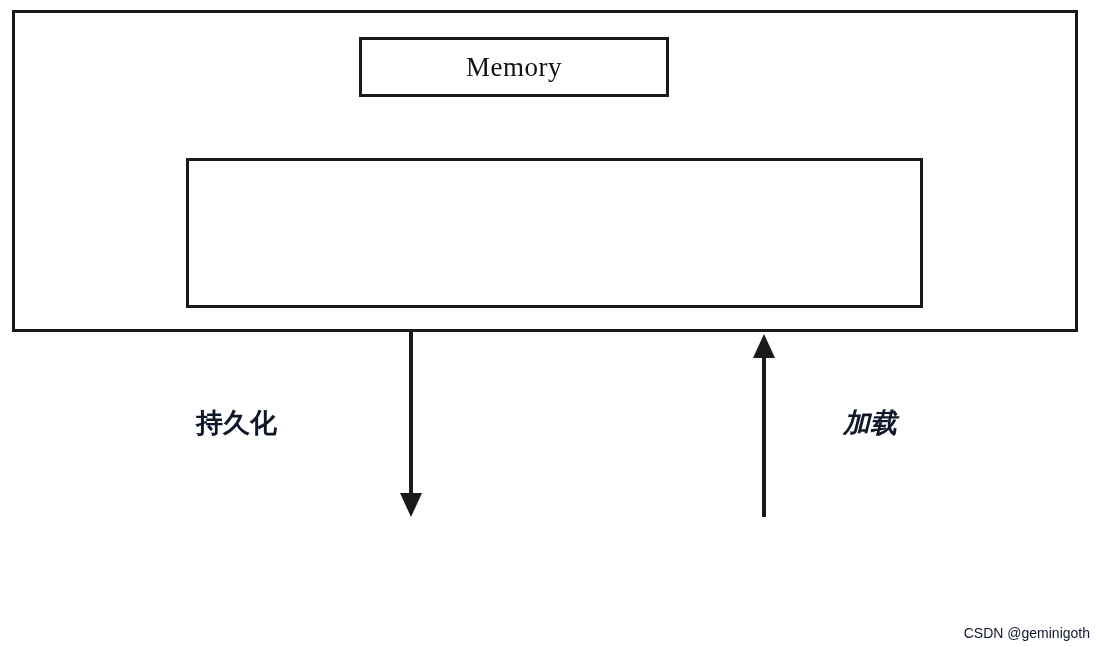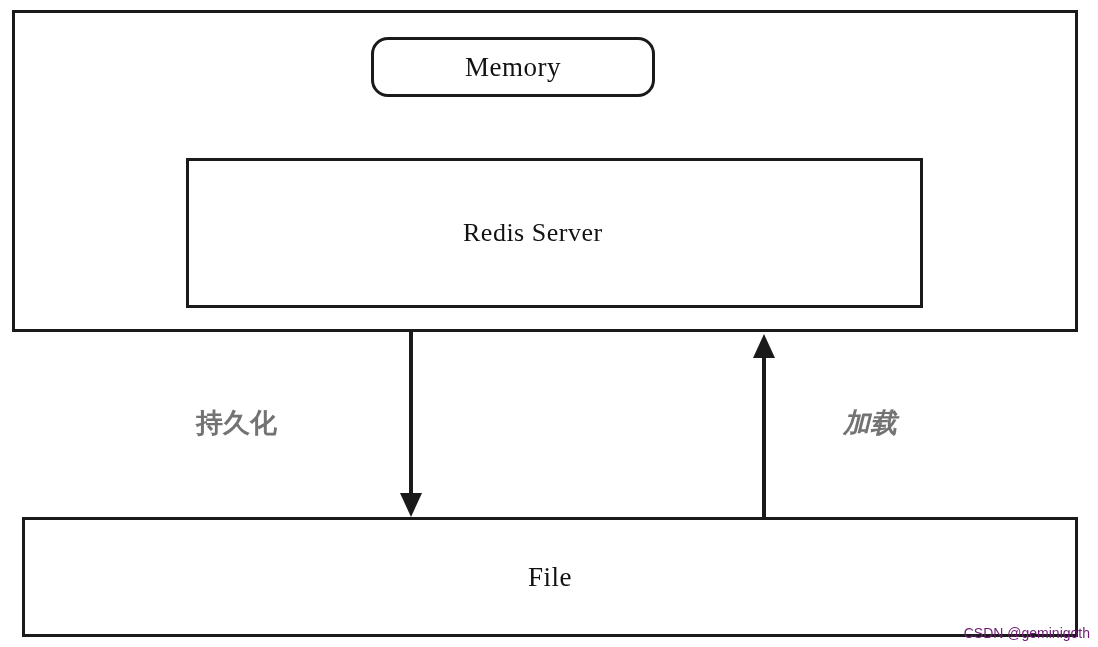--- a/index.html
+++ b/index.html
@@ -35,25 +35,24 @@
     left: 12px;
     top: 10px;
     width: 1066px;
     height: 322px;
     justify-content: flex-start;
     align-items: flex-start;
   }
 
   
   #memory-box {
-    left: 356px;
+    left: 344px;
     top: 24px;
-    width: 284px;
+    width: 310px;
     height: 60px;
-    border-radius: 17px;
   }
   #memory-box .box-label { font-size: 27px; }
 
   
   #redis-box {
     left: 171px;
     top: 145px;
     width: 737px;
     height: 150px;
     justify-content: flex-start;
@@ -112,66 +111,62 @@
 
   #arrow-down-line { left: 409px; top: 332px; height: 164px; }
   #arrow-down-head { left: 400px; top: 493px; }
 
   #arrow-up-line   { left: 762px; top: 356px; height: 161px; }
   #arrow-up-head   { left: 753px; top: 334px; }
 
   
   .annotation {
     position: absolute;
-    color: #737373;
+    color: #0f172a;
     font-size: 27px;
     font-weight: bold;
     font-family: "DejaVu Sans", "Liberation Sans", sans-serif;
     white-space: nowrap;
   }
   #label-persist { left: 196px; top: 405px; }
   #label-load    { left: 843px; top: 405px; font-style: italic; }
 
   
   #watermark {
     position: absolute;
     right: 8px;
     bottom: 6px;
     font-size: 14px;
-    color: #701a75;
+    color: #0f172a;
     font-family: "Liberation Sans", "DejaVu Sans", sans-serif;
     white-space: nowrap;
   }
 </style>
 </head>
 <body>
 
 <div id="canvas">
 
   <div class="box" id="memory-container">
 
     <div class="box" id="memory-box">
       <span class="box-label">Memory</span>
     </div>
 
     <div class="box" id="redis-box">
-      <span class="box-label" id="redis-label">Redis Server</span>
 
     </div>
 
   </div>
 
   <div class="arrow-line" id="arrow-down-line"></div>
   <div class="arrow-head-down" id="arrow-down-head"></div>
 
   <div class="arrow-line" id="arrow-up-line"></div>
   <div class="arrow-head-up" id="arrow-up-head"></div>
 
   <span class="annotation" id="label-persist">持久化</span>
   <span class="annotation" id="label-load">加载</span>
 
-  <div class="box" id="file-box">
-    <span class="box-label">File</span>
-  </div>
 
   <span id="watermark">CSDN @geminigoth</span>
 
 </div>
 
 </body></html>

